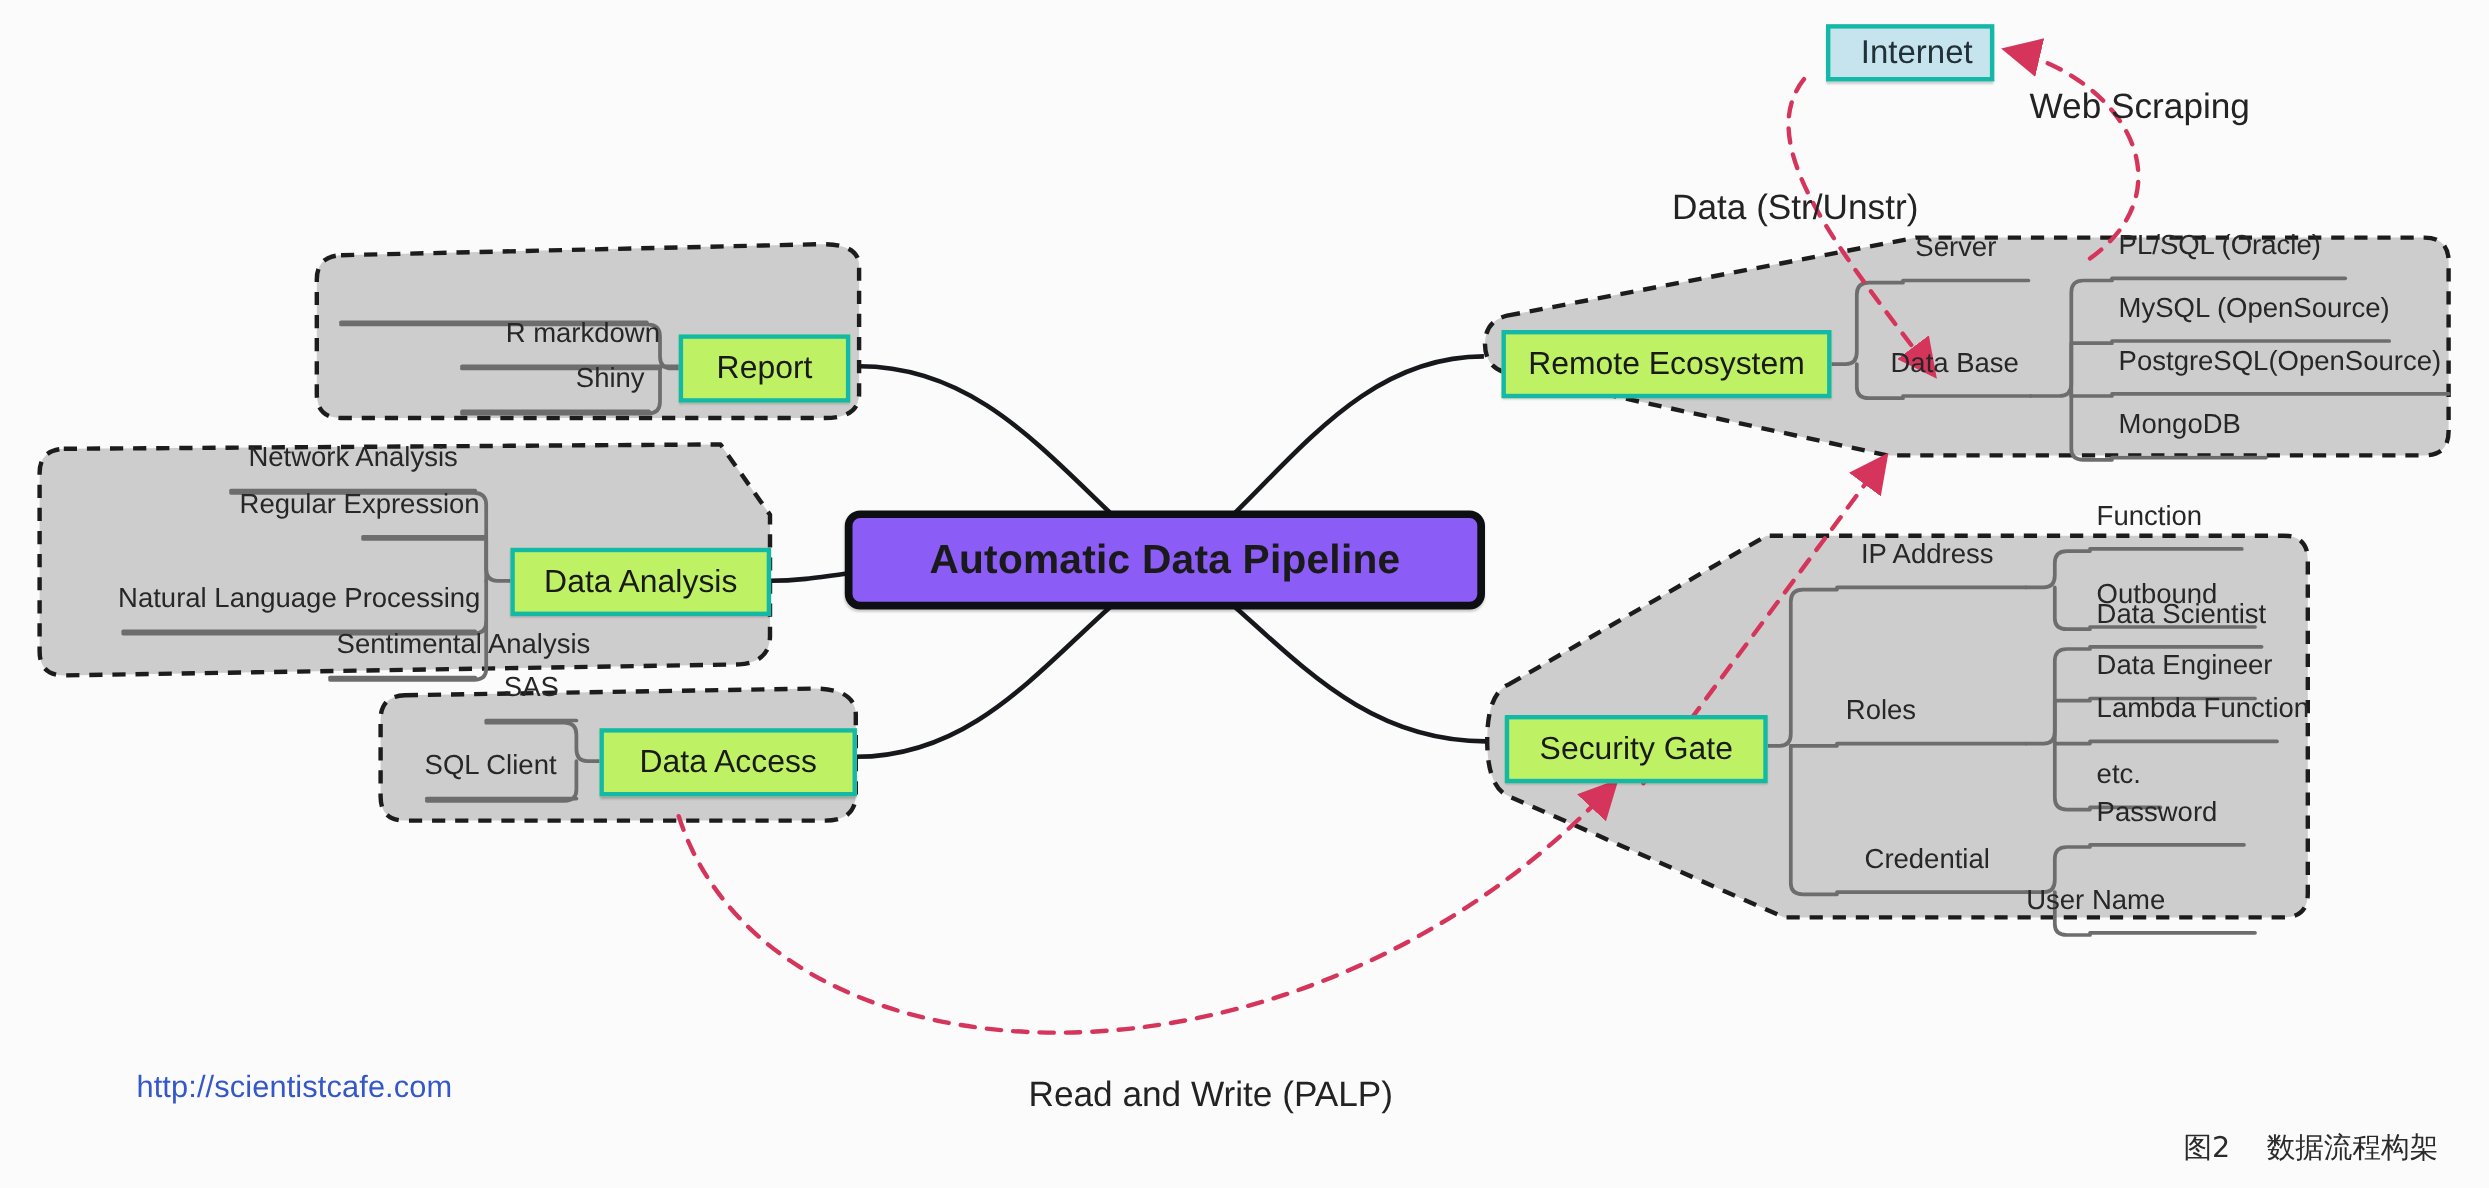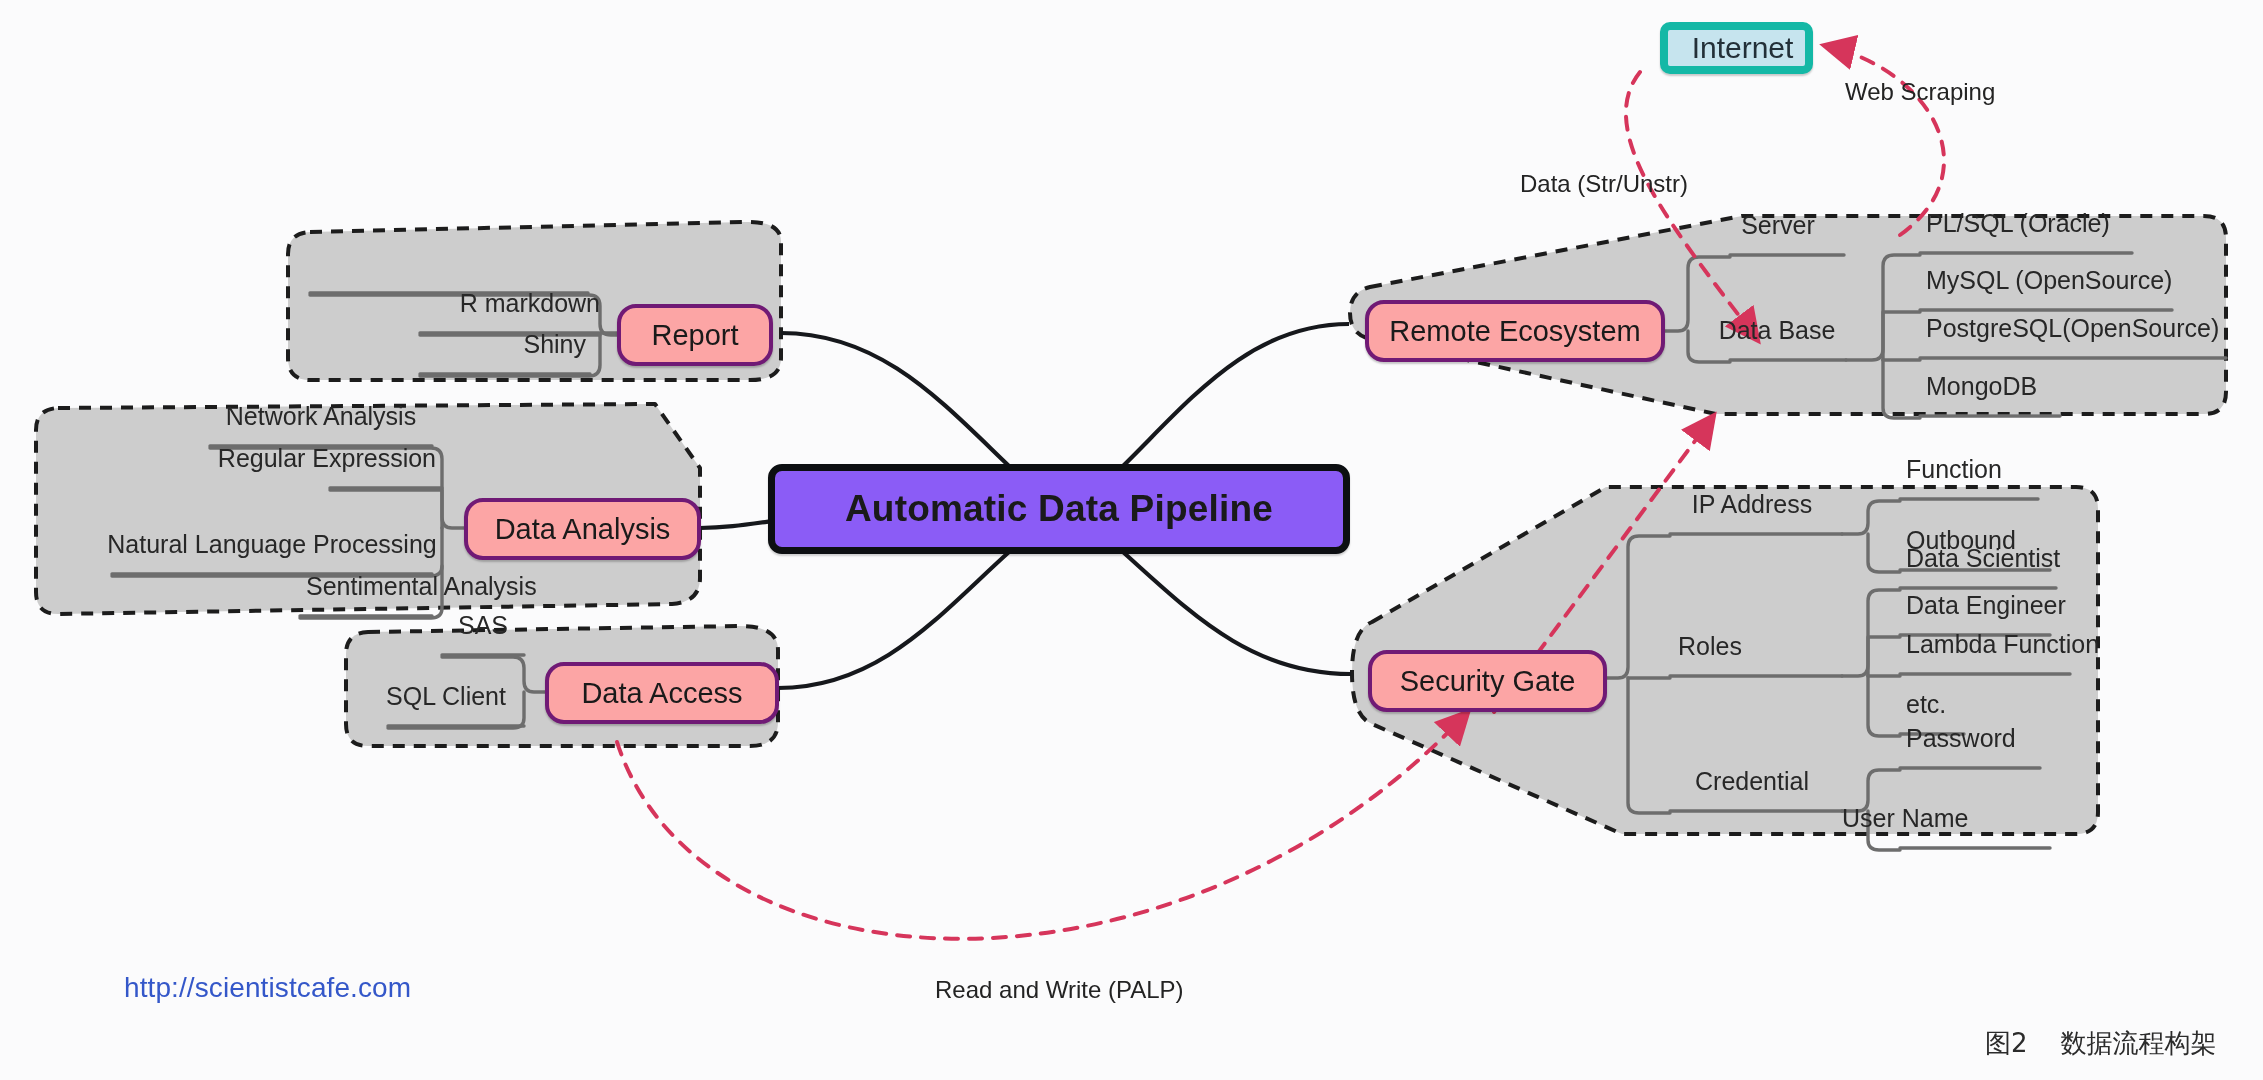--- a/index.html
+++ b/index.html
@@ -1,53 +1,53 @@
 <!DOCTYPE html>
 <html><head>
 <meta charset="utf-8">
 <style>
   html,body{margin:0;padding:0;background:#ffffff;}
   body{width:2263px;height:1080px;font-family:"Liberation Sans","DejaVu Sans",sans-serif;}
   #stage{position:relative;width:2263px;height:1080px;background:#fbfbfc;overflow:hidden;}
   #svg-layer{position:absolute;left:0;top:0;width:2263px;height:1080px;}
 
   .node{
-    position:absolute;box-sizing:border-box;background:#fca5a5;
-    border:4px solid #701a75;border-radius:19px;
+    position:absolute;box-sizing:border-box;background:#bef264;
+    border:4px solid #14b8a6;border-radius:0;
     display:flex;align-items:center;justify-content:center;
     color:#1a1a1a;white-space:nowrap;z-index:6;
   }
   .node-center{
     background:#8b5cf6;border:7px solid #0d0f12;border-radius:14px;
     font-weight:bold;font-size:37px;letter-spacing:.2px;
     box-shadow:0 2px 2px rgba(0,0,0,.18);
   }
   .node-main{font-size:29px;box-shadow:0 2px 2px rgba(0,0,0,.22);}
   .node-internet{
-    background:#c6e4ee;border:8px solid #14b8a6;border-radius:10px;
+    background:#c6e4ee;border:4px solid #14b8a6;border-radius:0;
     font-size:30px;color:#233038;box-shadow:0 2px 2px rgba(0,0,0,.2);padding-left:12px;
   }
 
   .leaf{
     position:absolute;box-sizing:border-box;white-space:nowrap;
     color:#272727;font-size:25px;z-index:5;
     display:flex;align-items:flex-end;justify-content:center;
     padding:0 6px 16px 6px;
   }
 
   .cap-url{
     position:absolute;left:124px;top:972px;font-size:28px;color:#3457c9;
     letter-spacing:.1px;z-index:7;
   }
   .cap-fig{
     position:absolute;left:1985px;top:1026px;font-size:26px;color:#2b2b2b;
     font-family:"DejaVu Sans",sans-serif;z-index:7;white-space:pre;
   }
   .edge-label{
-    position:absolute;font-size:24px;color:#232323;white-space:nowrap;z-index:7;
+    position:absolute;font-size:32px;color:#232323;white-space:nowrap;z-index:7;
   }
 </style>
 </head>
 <body>
 
 <div id="stage">
 
   <svg id="svg-layer" viewBox="0 0 2263 1080">
     <defs>
       <marker id="rArrow" markerWidth="9" markerHeight="9" refX="7" refY="4.5" orient="auto">

